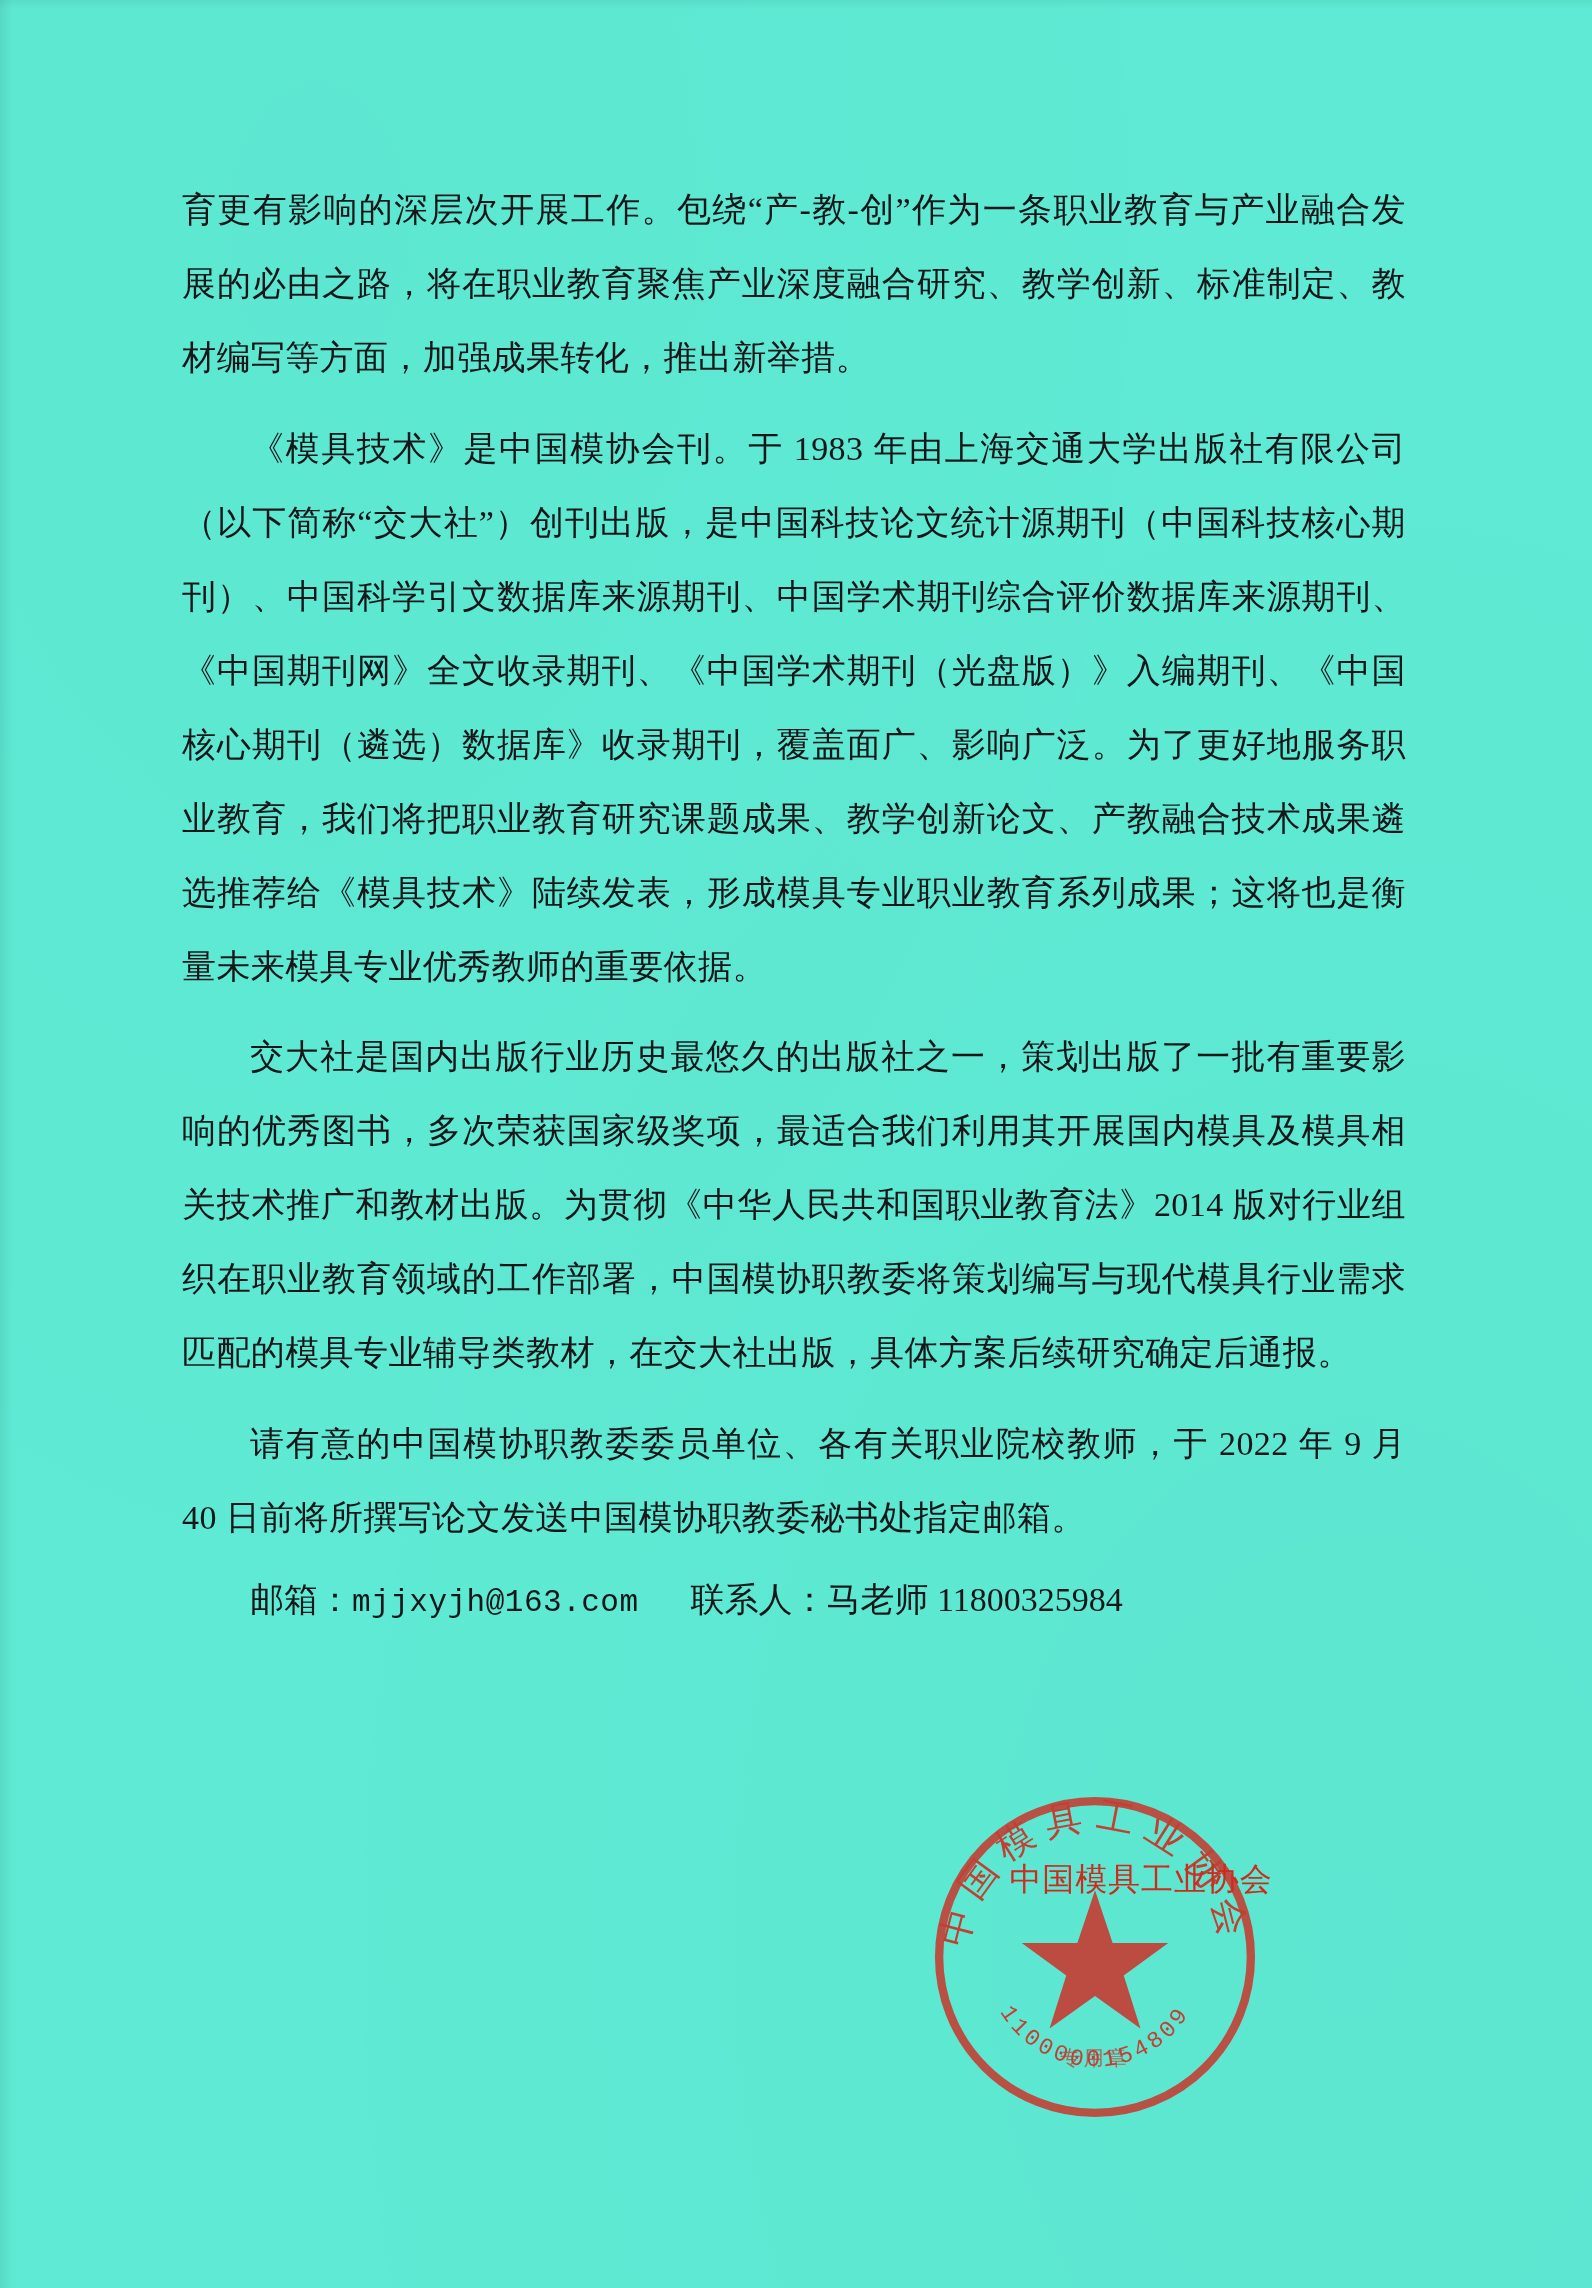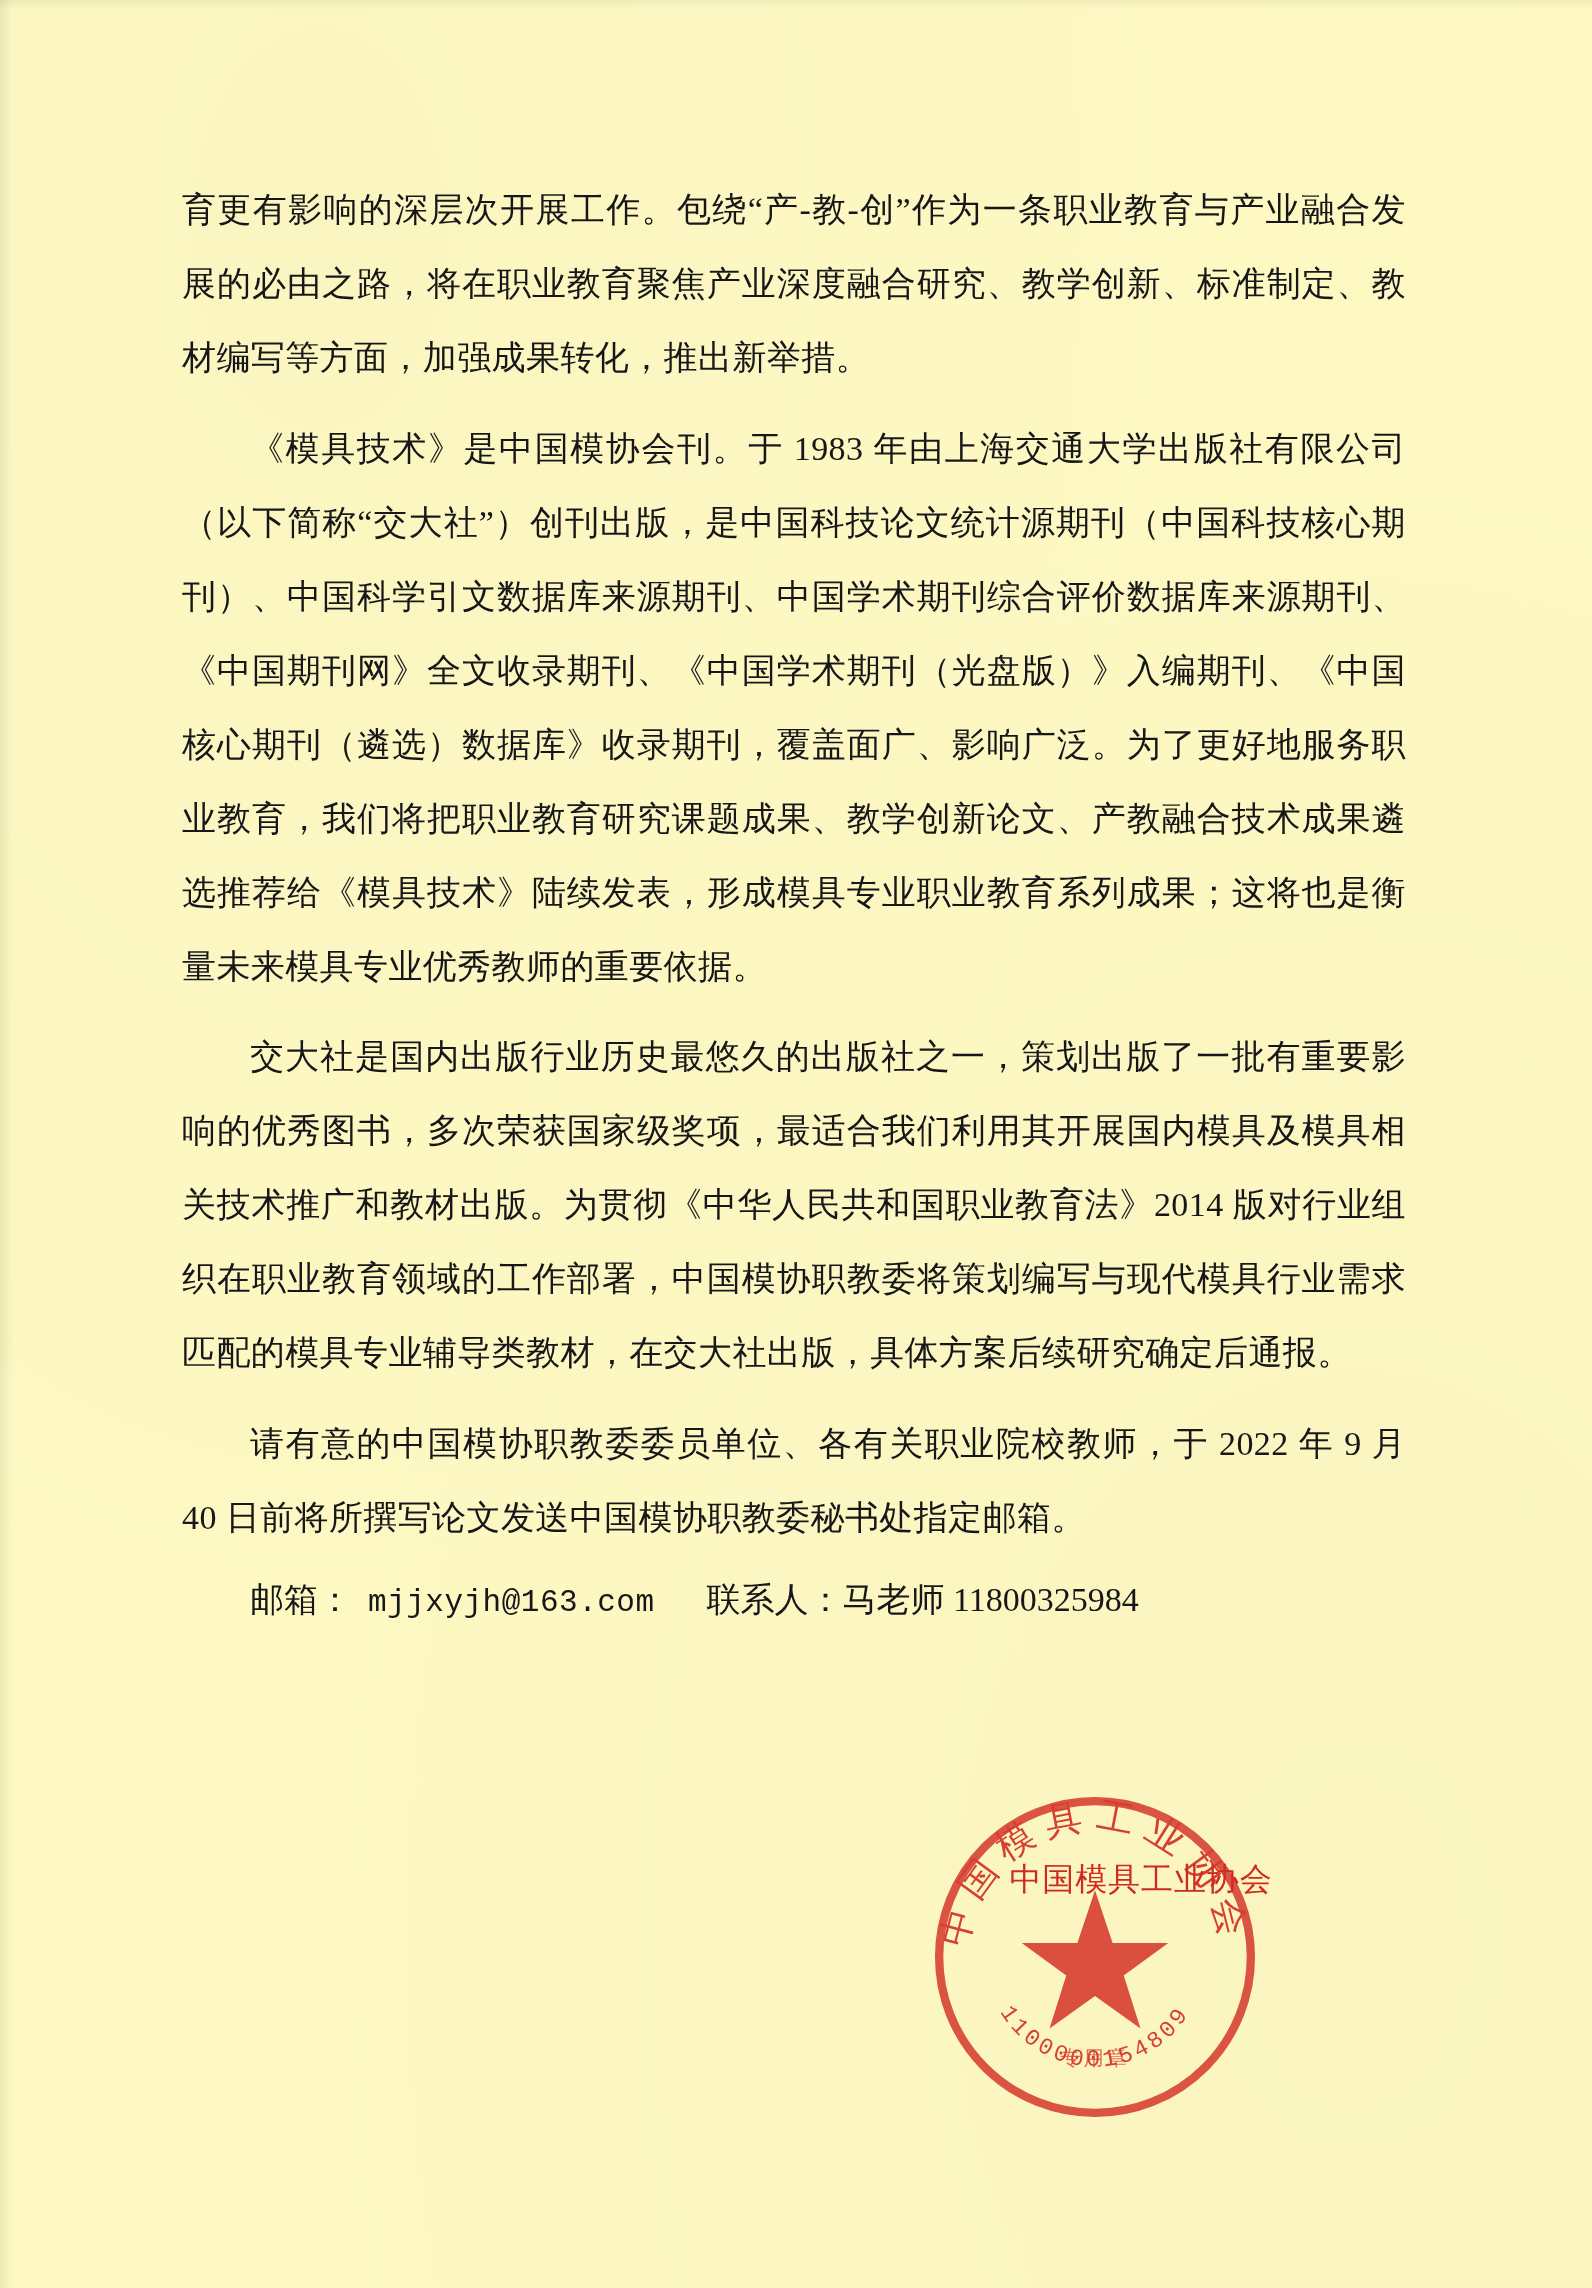--- a/index.html
+++ b/index.html
@@ -11,21 +11,21 @@
     height: 2288px;
     background: #ffffff;
     font-family: "Liberation Serif", "DejaVu Serif", serif;
     color: #1a1a1a;
     position: relative;
     overflow: hidden;
   }
   .page {
     position: absolute;
     inset: 0;
-    background: #fef9c3;
+    background: #5eead4;
   }
   
   .paper-tone {
     position: absolute;
     inset: 0;
     background:
       radial-gradient(ellipse at 20% 10%, rgba(0,0,0,0.012), rgba(0,0,0,0) 55%),
       radial-gradient(ellipse at 85% 85%, rgba(0,0,0,0.015), rgba(0,0,0,0) 60%);
     pointer-events: none;
   }
@@ -72,21 +72,20 @@
     line-height: 72px;
     margin: 9.3px 0 0 0;
     text-indent: 2em;
     color: #17171a;
     white-space: nowrap;
   }
   .mono {
     font-family: "Liberation Mono", "DejaVu Sans Mono", monospace;
     font-size: 31px;
     letter-spacing: 0.5px;
-    margin-left: 16px;
   }
   .contact-sep {
     display: inline-block;
     width: 52px;
   }
 
   
   .sign-block {
     position: absolute;
     left: 946px;

